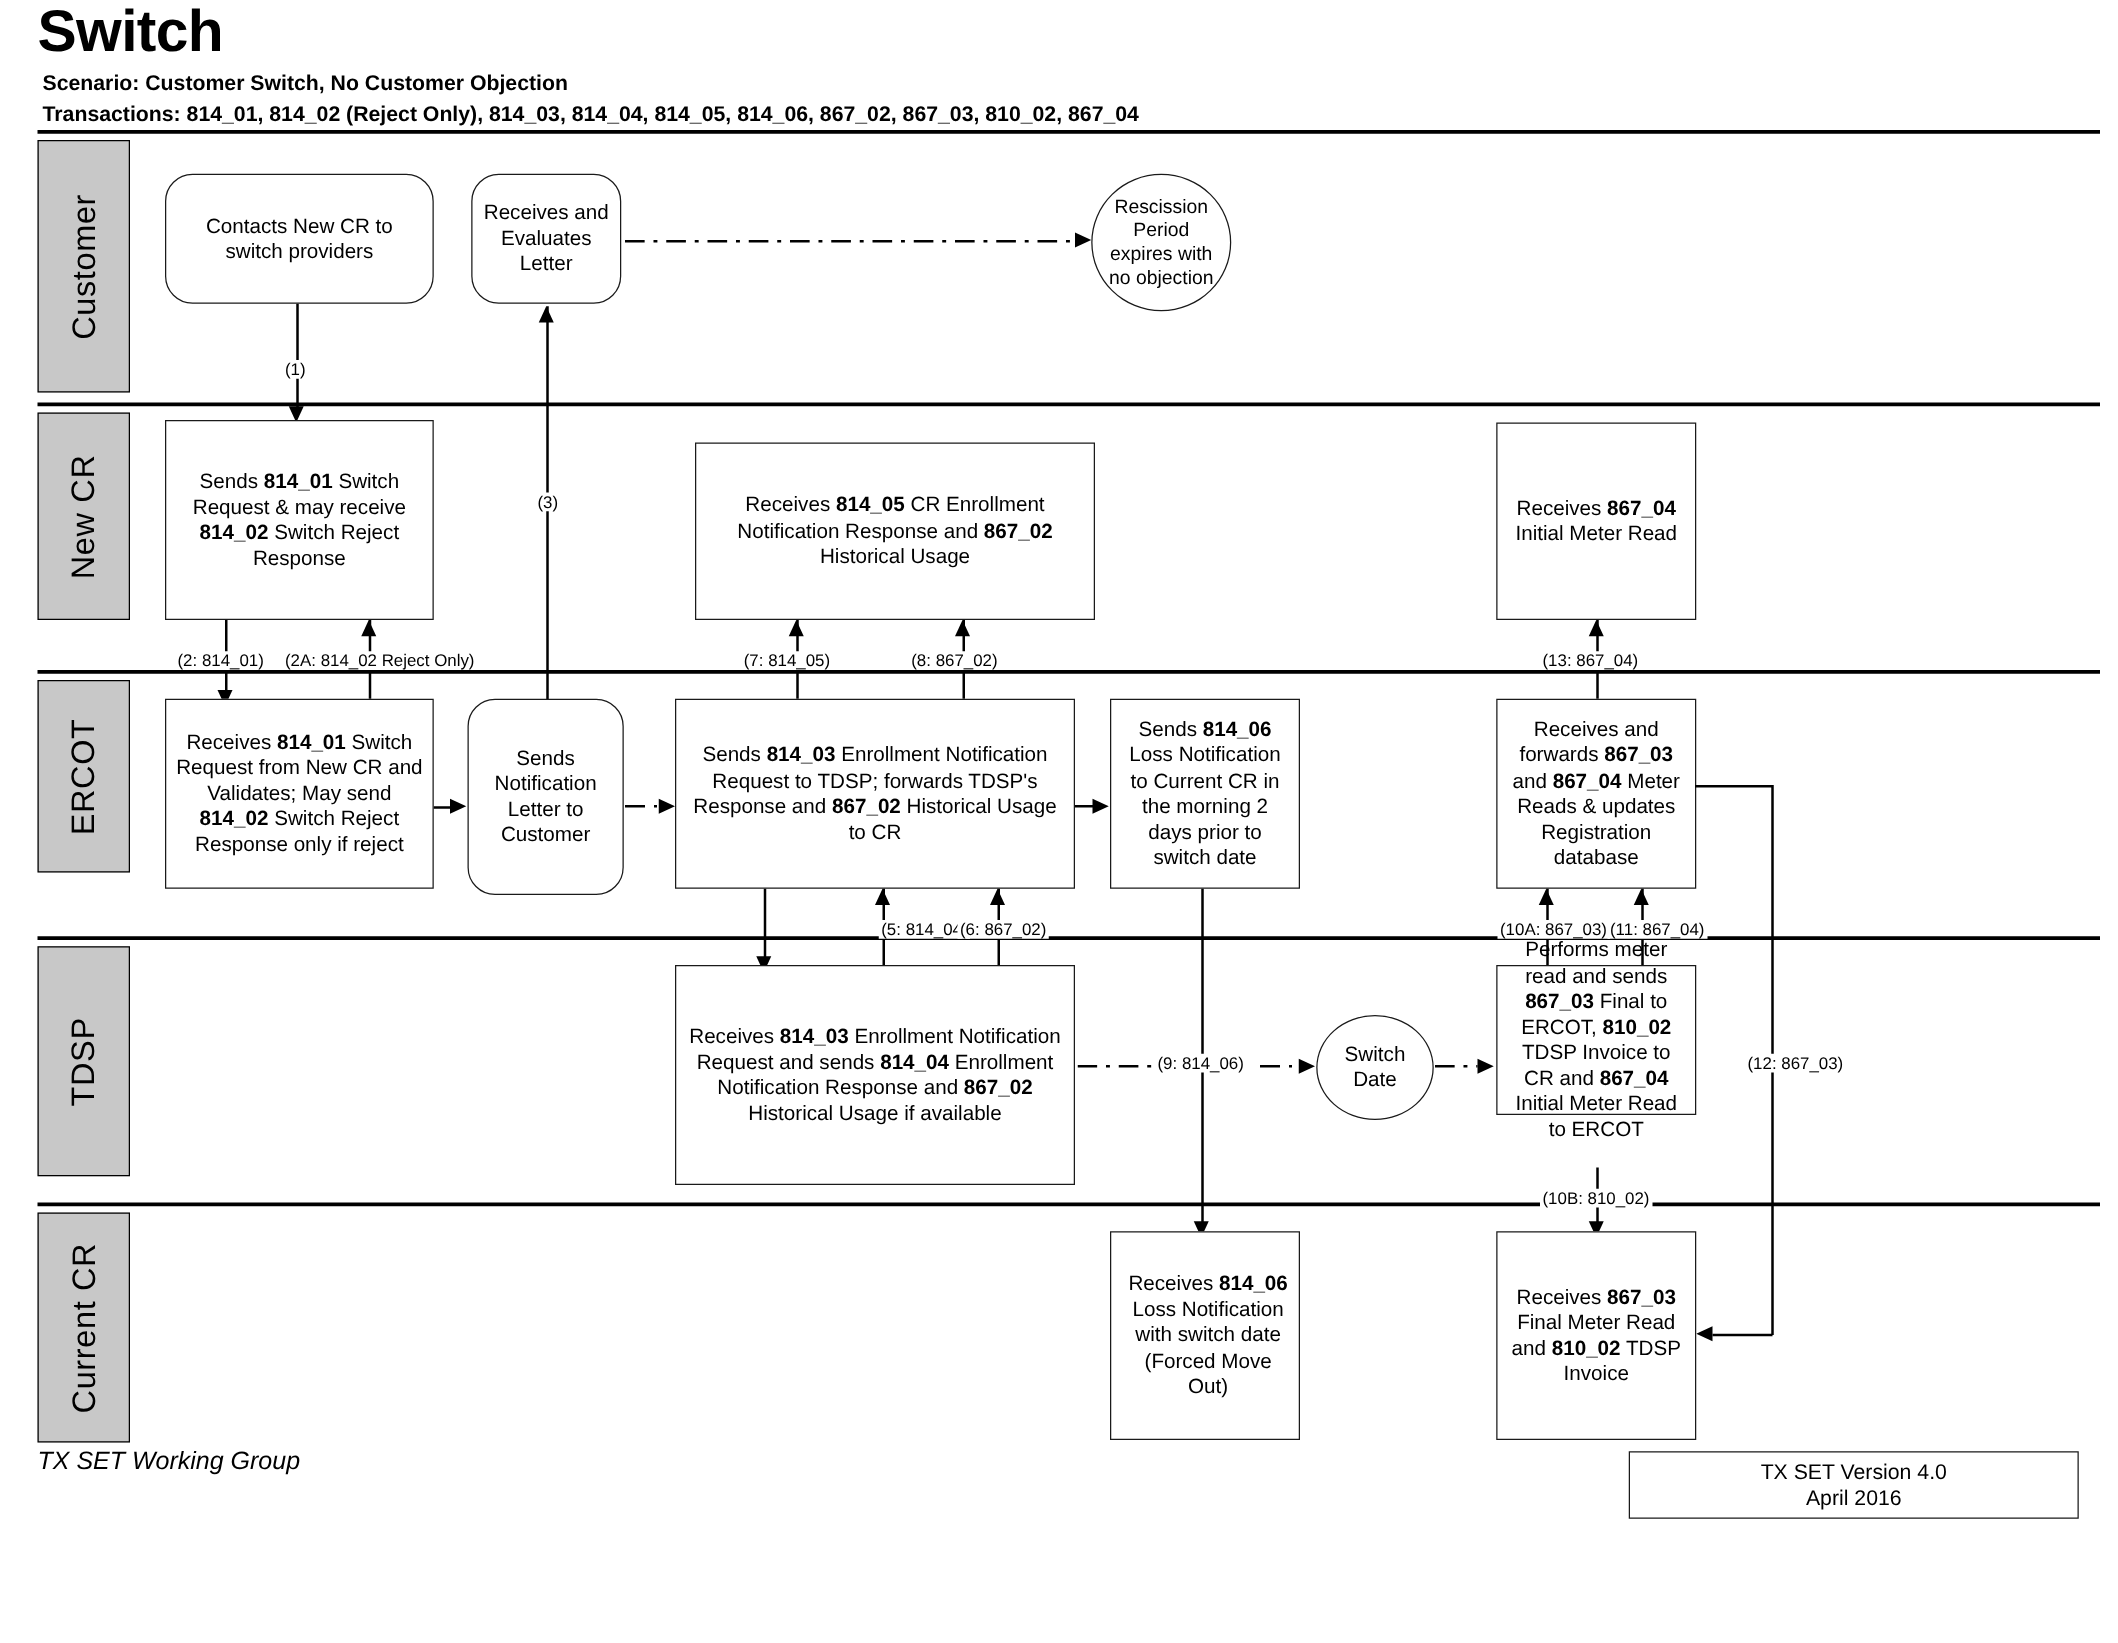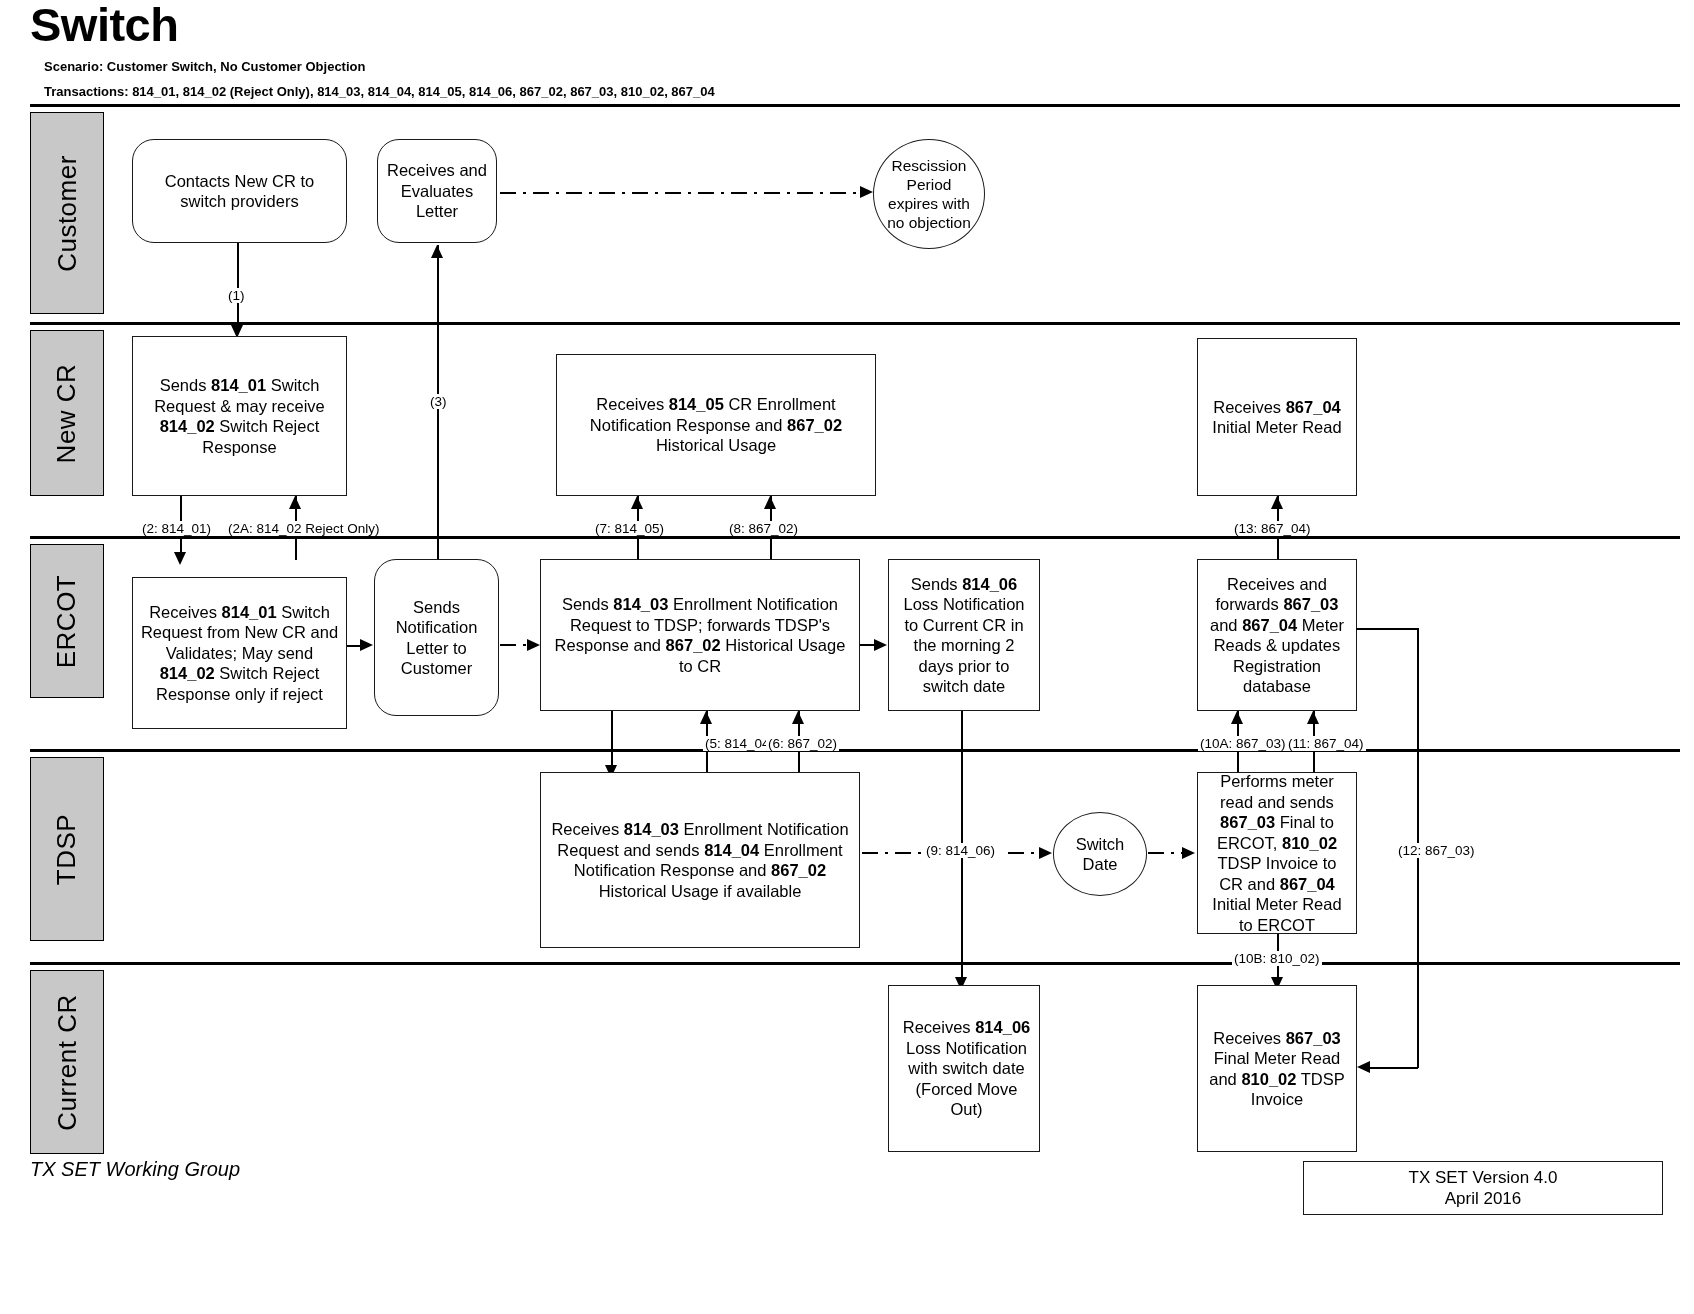--- a/index.html
+++ b/index.html
@@ -10,22 +10,22 @@
     overflow:hidden;
   }
   #canvas{position:relative;width:1694px;height:1314px;}
 
   
   .title{
     position:absolute;left:30px;top:-2px;
     font-size:47px;font-weight:bold;letter-spacing:-0.5px;line-height:54px;
   }
   .subline{
-    position:absolute;left:44px;
-    font-size:13px;font-weight:bold;line-height:22px;white-space:nowrap;
+    position:absolute;left:34px;
+    font-size:17px;font-weight:bold;line-height:22px;white-space:nowrap;
   }
   .subline.s1{top:56px;}
   .subline.s2{top:81px;}
 
   
   .lane-rule{position:absolute;left:30px;height:3px;background:#000;}
   .lane-tab{
     position:absolute;width:72px;background:#c8c8c8;
     border:1.5px solid #000;
     display:flex;align-items:center;justify-content:center;
@@ -166,21 +166,21 @@
   <div class="edge-label" style="left:593px;top:521px;">(7: 814_05)</div>
 
   <div class="vline" style="left:770px;top:496px;height:64px;"></div>
   <div class="arrow-u" style="left:764px;top:496px;"></div>
   <div class="edge-label" style="left:727px;top:521px;">(8: 867_02)</div>
 
   <div class="vline" style="left:1277px;top:496px;height:64px;"></div>
   <div class="arrow-u" style="left:1271px;top:496px;"></div>
   <div class="edge-label" style="left:1232px;top:521px;">(13: 867_04)</div>
 
-  <div class="node" style="left:132px;top:559px;width:215px;height:152px;margin-top:18px;">
+  <div class="node" style="left:132px;top:559px;width:215px;height:152px;">
     <div class="txt">Receives <b>814_01</b> Switch Request from New CR and Validates; May send <b>814_02</b> Switch Reject Response only if reject</div>
   </div>
 
   <div class="node rounded" style="left:374px;top:559px;width:125px;height:157px;">
     <div class="txt">Sends Notification Letter to Customer</div>
   </div>
 
   <div class="node" style="left:540px;top:559px;width:320px;height:152px;">
     <div class="txt">Sends <b>814_03</b> Enrollment Notification Request to TDSP; forwards TDSP's Response and <b>867_02</b> Historical Usage to CR</div>
   </div>
@@ -226,21 +226,21 @@
   <div class="arrow-d" style="left:955px;top:977px;"></div>
 
   <div class="node" style="left:540px;top:772px;width:320px;height:176px;">
     <div class="txt">Receives <b>814_03</b> Enrollment Notification Request and  sends <b>814_04</b> Enrollment Notification Response and <b>867_02</b> Historical Usage if available</div>
   </div>
 
   <div class="node ellipse" style="left:1053px;top:812px;width:94px;height:84px;">
     <div class="txt">Switch Date</div>
   </div>
 
-  <div class="node" style="left:1197px;top:772px;width:160px;height:162px;">
+  <div class="node" style="left:1197px;top:772px;width:160px;height:120px;">
     <div class="txt">Performs meter read and sends <b>867_03</b> Final to ERCOT, <b>810_02</b> TDSP Invoice to CR and <b>867_04</b> Initial Meter Read to ERCOT</div>
   </div>
 
   <div class="dashdot" style="left:862px;top:852px;width:64px;"></div>
   <div class="edge-label" style="left:924px;top:843px;">(9: 814_06)</div>
   <div class="dashdot" style="left:1008px;top:852px;width:32px;"></div>
   <div class="arrow-r" style="left:1039px;top:847px;"></div>
 
   <div class="dashdot" style="left:1148px;top:852px;width:34px;"></div>
   <div class="arrow-r" style="left:1182px;top:847px;"></div>

